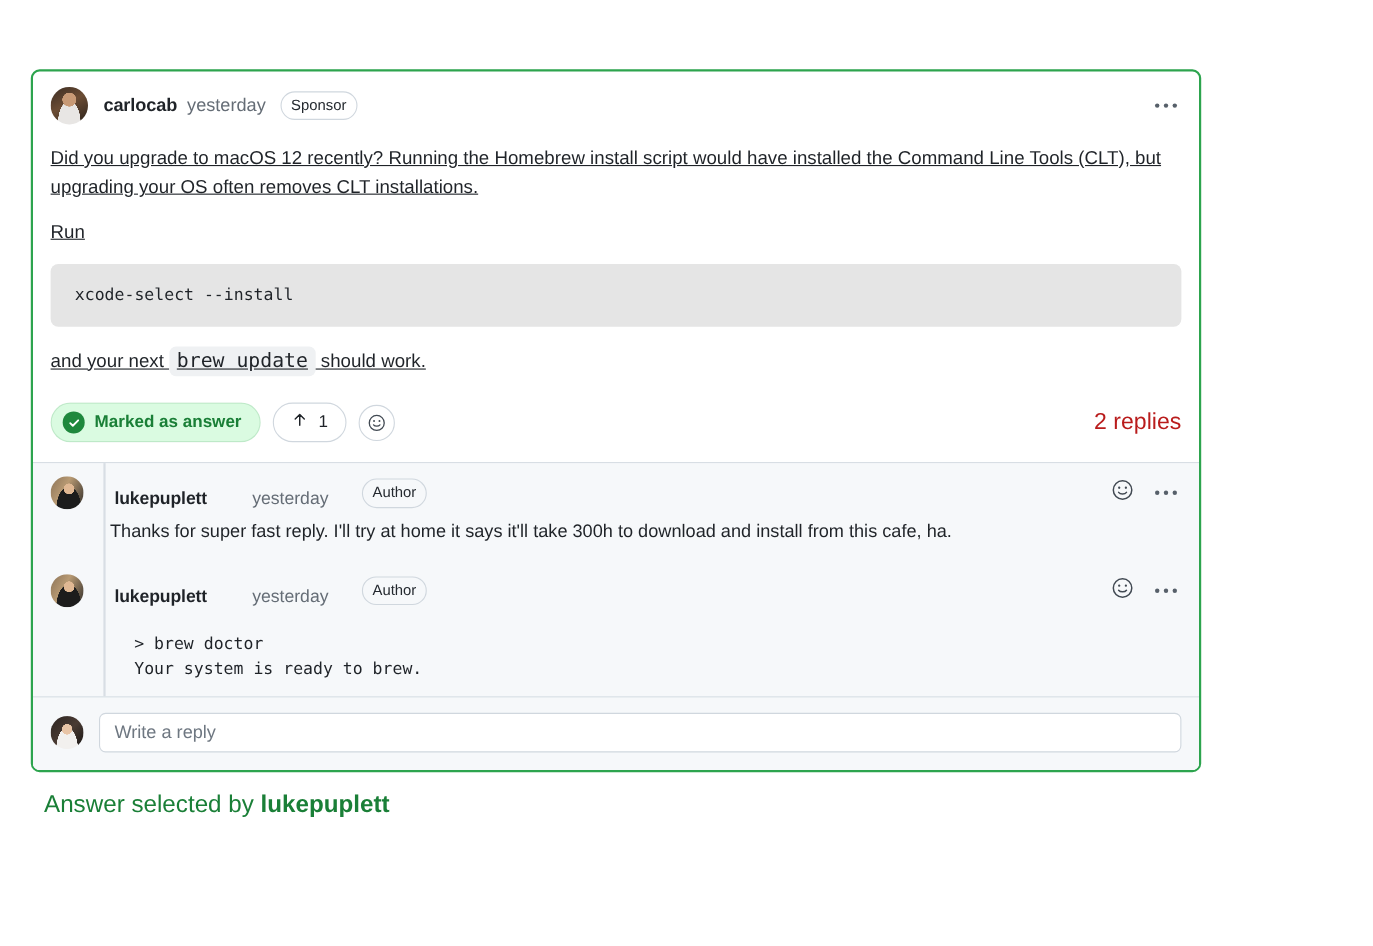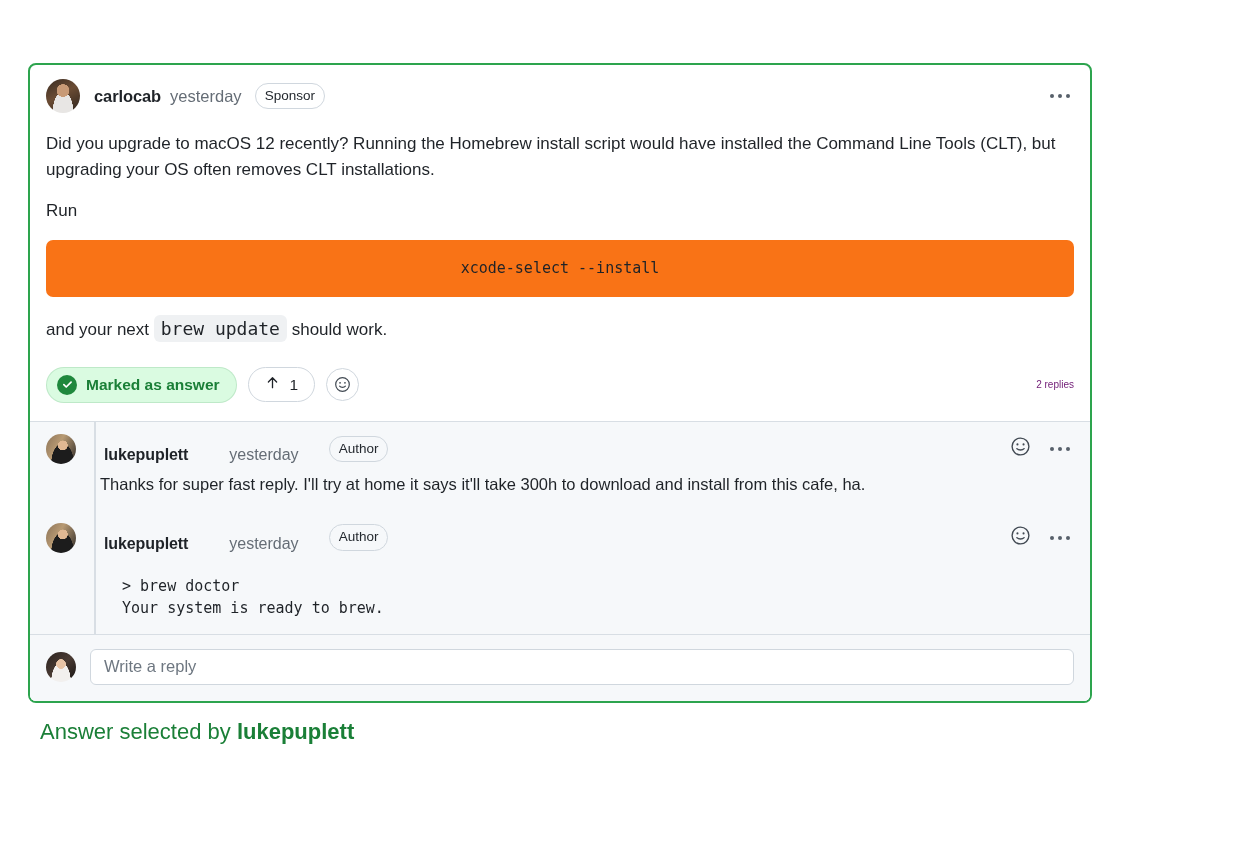--- a/index.html
+++ b/index.html
@@ -112,42 +112,41 @@
   }
   .smiley { cursor: pointer; display: block; }
 
   
   .comment-body {
     padding: 0 16px 4px 16px;
     font-size: 17px;
     line-height: 1.55;
     color: #1f2328;
   }
-  .comment-body p { margin: 14px 0; }
+  .comment-body p { margin: 14px 0; text-decoration: underline; }
   .comment-body p:first-child { margin-top: 12px; }
 
   code.inline {
     font-family: "DejaVu Sans Mono", "Liberation Mono", monospace;
     font-size: 18px;
     background: #eff1f3;
     border-radius: 6px;
     padding: 3px 7px;
     color: #1f2328;
   }
   pre.codeblock {
-    background: #f97316;
+    background: #e5e5e5;
     border-radius: 7px;
     padding: 17px 22px;
     margin: 16px 0 18px 0;
     font-family: "DejaVu Sans Mono", "Liberation Mono", monospace;
     font-size: 15px;
     line-height: 1.5;
     color: #1f2328;
     overflow: hidden;
-    text-align: center;
   }
 
   
   .action-row {
     display: flex;
     align-items: center;
     padding: 6px 16px 18px 16px;
     gap: 11px;
   }
   .answer-pill {
@@ -189,22 +188,22 @@
     border: 1px solid #d0d7de;
     border-radius: 50%;
     background: #ffffff;
     display: inline-flex;
     align-items: center;
     justify-content: center;
     cursor: pointer;
   }
   .replies-count {
     margin-left: auto;
-    font-size: 10px;
-    color: #701a75;
+    font-size: 21px;
+    color: #b91c1c;
   }
 
   
   .replies {
     background: #f6f8fa;
     border-top: 1px solid #d8dee4;
     position: relative;
   }
   .reply {
     position: relative;

